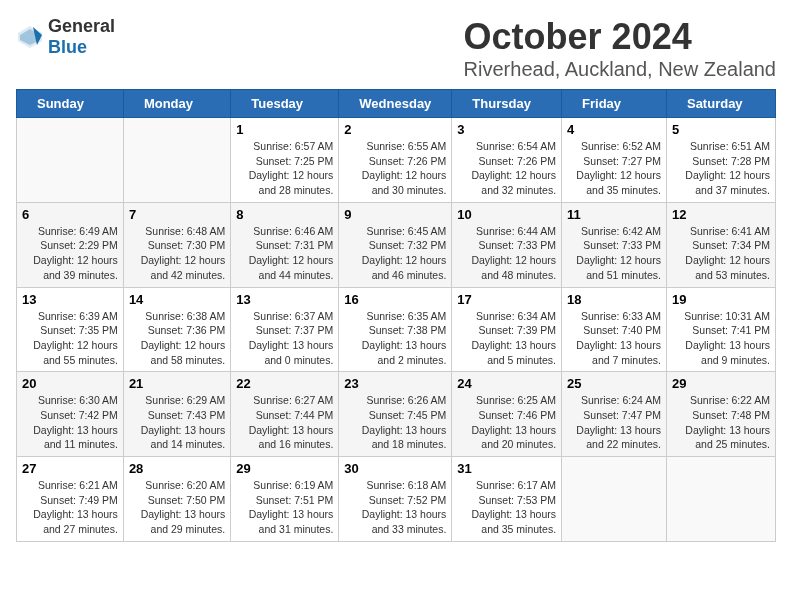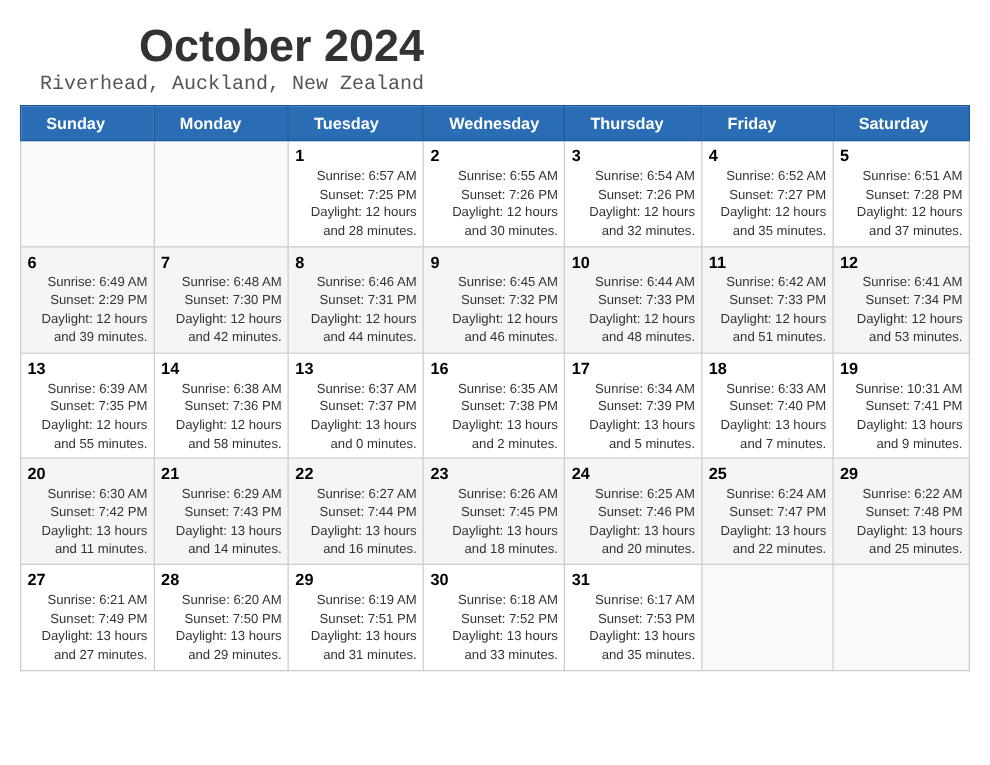--- a/index.html
+++ b/index.html
@@ -19,32 +19,30 @@
     .logo {
       display: flex;
       align-items: center;
       gap: 4px;
     }
     .logo-icon {
       width: 28px;
       height: 28px;
     }
     .title-area {
-      text-align: right;
       margin-left: 16px;
     }
     .month-title {
       font-size: 36px;
       font-weight: bold;
       color: #333;
     }
     .location {
-      font-size: 16px;
+      font-size: 20px;
       color: #555;
-      font-family: Liberation Mono, monospace;
     }
     table {
       width: 100%;
       border-collapse: collapse;
       font-size: 11px;
     }
     thead tr th {
       background-color: #2a6db5;
       color: #fff;
       text-align: left;
@@ -79,20 +77,31 @@
       text-align: right;
     }
     .empty-cell {
       background: #f9f9f9 !important;
     }
   </style>
 </head>
 <body>
 
 <div class="header-area">
+  <div class="logo">
+    <svg class="logo-icon" viewBox="0 0 28 28">
+      <polygon points="14,3 26,10 26,18 14,25 2,18 2,10" fill="#1a6faf" opacity="0.15"></polygon>
+      <polygon points="14,6 24,12 24,17 14,22 4,17 4,12" fill="#1a6faf" opacity="0.3"></polygon>
+      <polygon points="17,4 26,12 21,22" fill="#1a6faf"></polygon>
+    </svg>
+    <div>
+      <span style="font-size:18px;font-weight:bold;color:#333;">General</span><br>
+      <span style="font-size:18px;font-weight:bold;color:#1a6faf;">Blue</span>
+    </div>
+  </div>
   <div class="title-area">
     <div class="month-title">October 2024</div>
     <div class="location">Riverhead, Auckland, New Zealand</div>
   </div>
 </div>
 
 <table>
   <thead>
     <tr>
     <th>Sunday</th>

